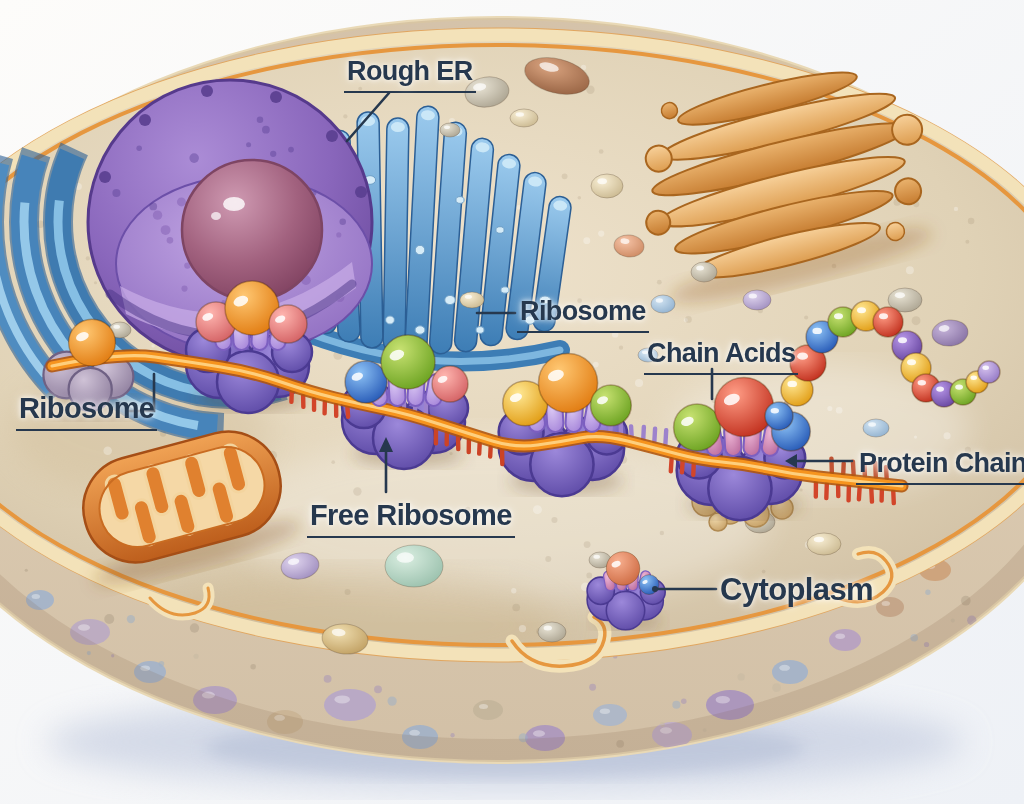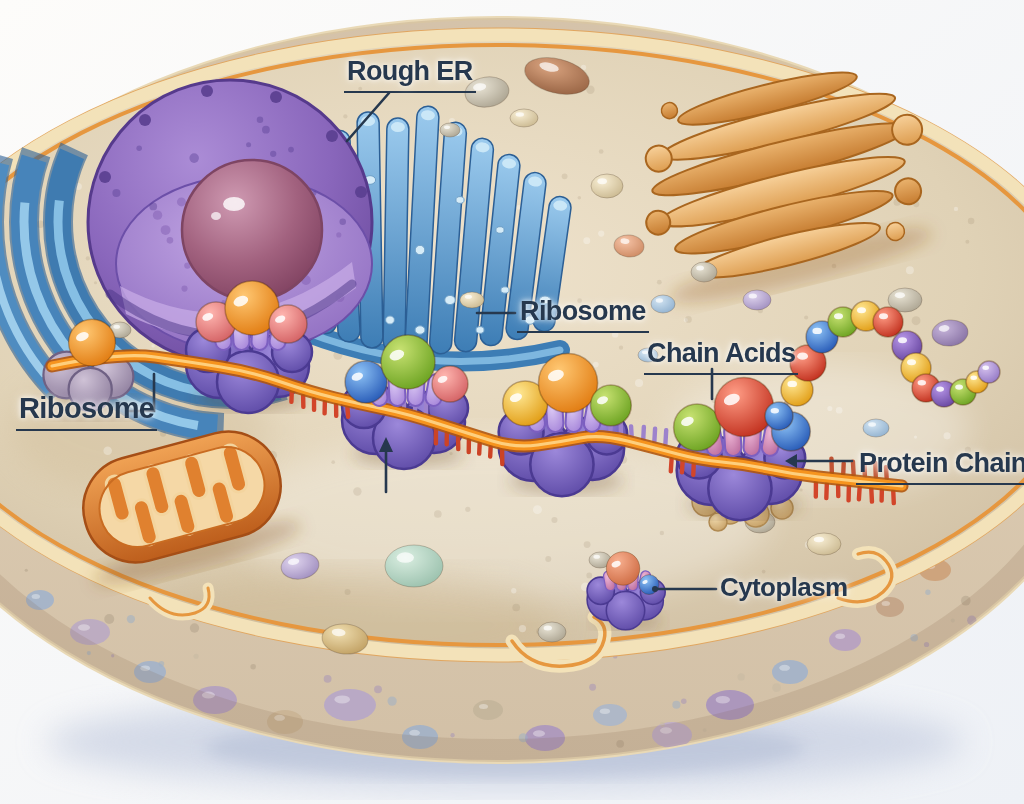--- a/index.html
+++ b/index.html
@@ -851,15 +851,16 @@
     <polygon points="785,461 797,454 797,468" fill="#26384e" stroke="none"></polygon>
     <path d="M 716,589 H 657"></path>
     <circle cx="655" cy="589" r="3" fill="#26384e" stroke="none"></circle>
   </g>
 </svg>
 
 <div class="lbl u" style="left:344px;top:56px;font-size:27px"><span>Rough ER</span></div>
 <div class="lbl u" style="left:517px;top:296px;font-size:27px"><span>Ribosome</span></div>
 <div class="lbl u" style="left:644px;top:338px;font-size:27px"><span>Chain Acids</span></div>
 <div class="lbl u" style="left:16px;top:392px;font-size:29px"><span>Ribosome</span></div>
+<div class="lbl u" style="left:307px;top:499px;font-size:29px"><span>Free Ribosome</span></div>
 <div class="lbl u" style="left:856px;top:448px;font-size:27px"><span>Protein Chain</span></div>
-<div class="lbl" style="left:720px;top:572px;font-size:26px"><span>Cytoplasm</span></div>
+<div class="lbl" style="left:720px;top:572px;font-size:31px"><span>Cytoplasm</span></div>
 </div>
 
 </body></html>

